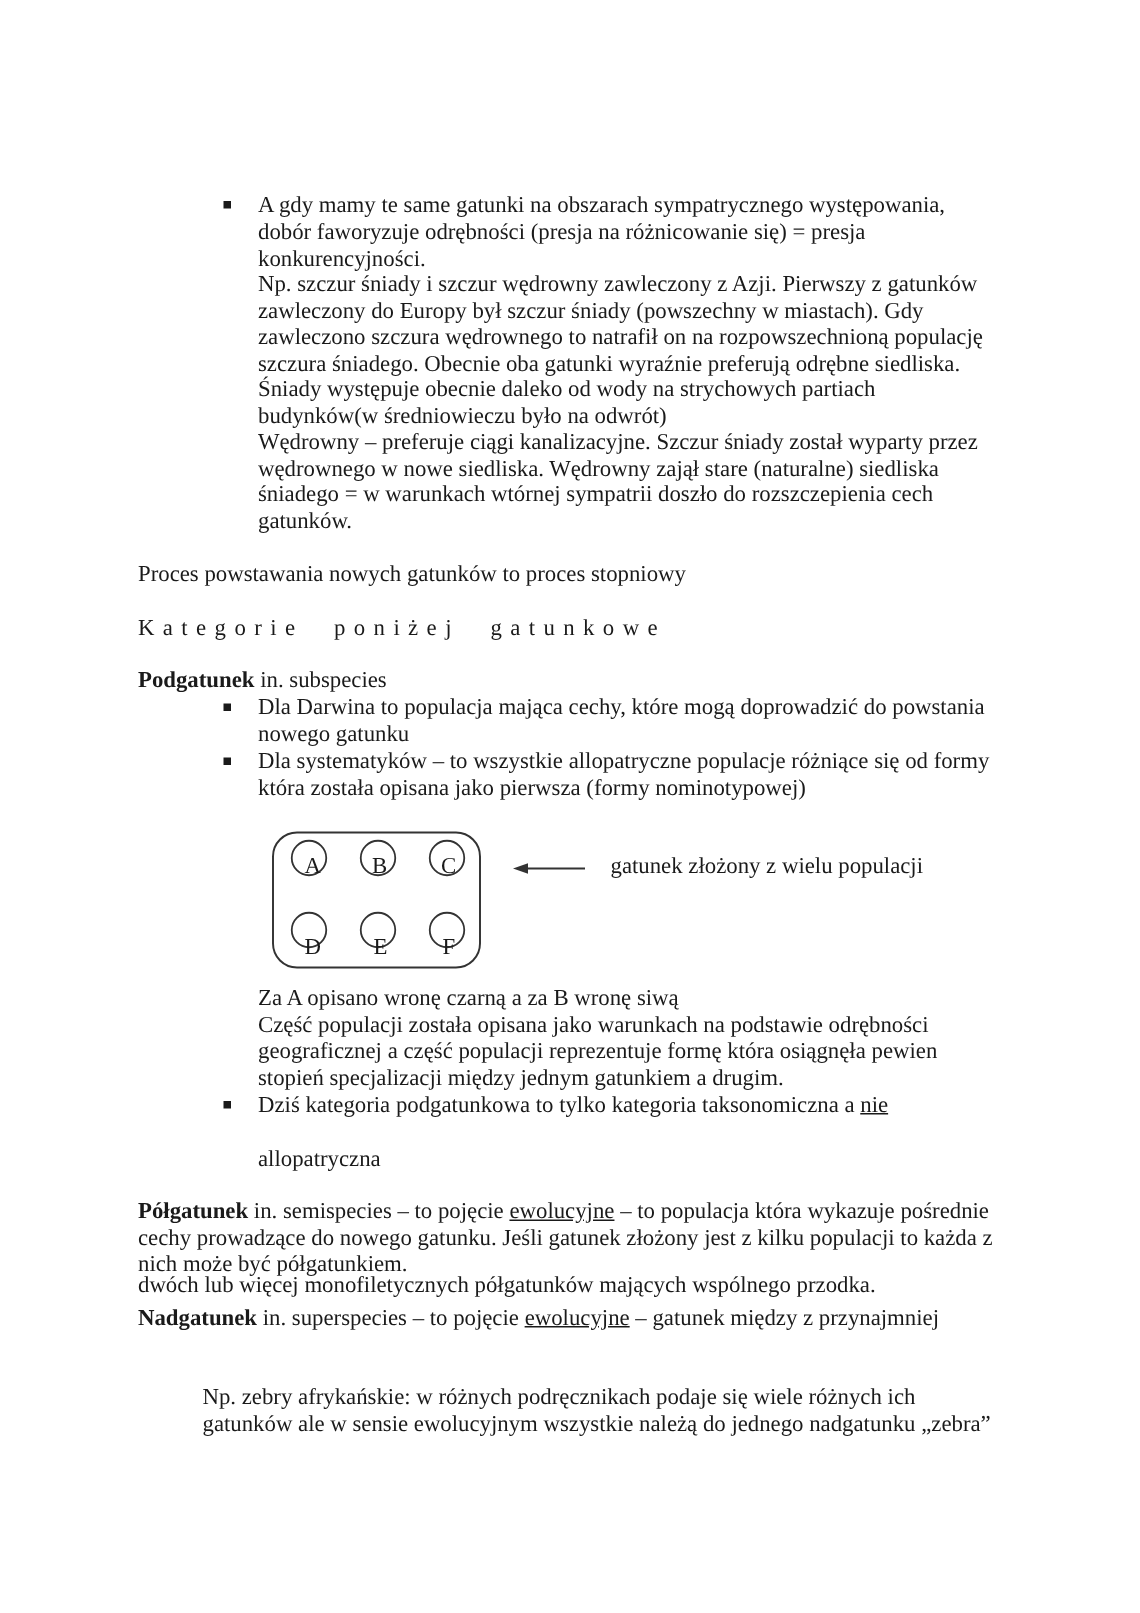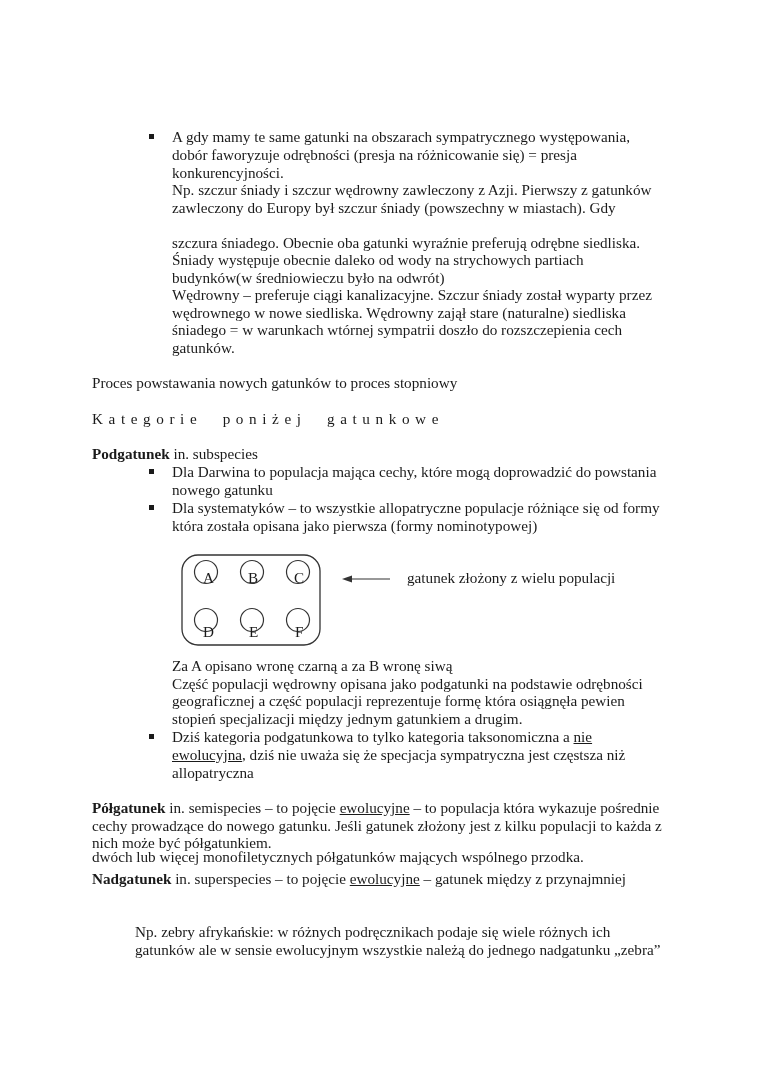--- a/index.html
+++ b/index.html
@@ -25,20 +25,21 @@
 <body>
 
 <div class="page">
 
   <div class="bullet" style="left:149px; top:134px;"></div>
   <div class="line" style="left:172px; top:128px;">A gdy mamy te same gatunki na obszarach sympatrycznego występowania,</div>
   <div class="line" style="left:172px; top:146px;">dobór faworyzuje odrębności (presja na różnicowanie się) = presja</div>
   <div class="line" style="left:172px; top:164px;">konkurencyjności.</div>
   <div class="line" style="left:172px; top:181px;">Np. szczur śniady i szczur wędrowny zawleczony z Azji. Pierwszy z gatunków</div>
   <div class="line" style="left:172px; top:199px;">zawleczony do Europy był szczur śniady (powszechny w miastach). Gdy</div>
+  <div class="line" style="left:172px; top:216px;">zawleczono szczura wędrownego to natrafił on na rozpowszechnioną populację</div>
   <div class="line" style="left:172px; top:234px;">szczura śniadego. Obecnie oba gatunki wyraźnie preferują odrębne siedliska.</div>
   <div class="line" style="left:172px; top:251px;">Śniady występuje obecnie daleko od wody na strychowych partiach</div>
   <div class="line" style="left:172px; top:269px;">budynków(w średniowieczu było na odwrót)</div>
   <div class="line" style="left:172px; top:286px;">Wędrowny – preferuje ciągi kanalizacyjne. Szczur śniady został wyparty przez</div>
   <div class="line" style="left:172px; top:304px;">wędrownego w nowe siedliska. Wędrowny zajął stare (naturalne) siedliska</div>
   <div class="line" style="left:172px; top:321px;">śniadego = w warunkach wtórnej sympatrii doszło do rozszczepienia cech</div>
   <div class="line" style="left:172px; top:339px;">gatunków.</div>
 
   <div class="line" style="left:92px; top:374px;">Proces powstawania nowych gatunków to proces stopniowy</div>
 
@@ -69,30 +70,27 @@
   </svg>
   <div class="line" style="left:203px; top:569px;">A</div>
   <div class="line" style="left:248px; top:569px;">B</div>
   <div class="line" style="left:294px; top:569px;">C</div>
   <div class="line" style="left:203px; top:623px;">D</div>
   <div class="line" style="left:249px; top:623px;">E</div>
   <div class="line" style="left:295px; top:623px;">F</div>
   <div class="line" style="left:407px; top:569px;">gatunek złożony z wielu populacji</div>
 
   <div class="line" style="left:172px; top:657px;">Za A opisano wronę czarną a za B wronę siwą</div>
-  <div class="line" style="left:172px; top:675px;">Część populacji wędrowny opisana jako podgatunki na podstawie odrębności</div>
+  <div class="line" style="left:172px; top:675px;">Część populacji została opisana jako warunkach na podstawie odrębności</div>
   <div class="line" style="left:172px; top:692px;">geograficznej a część populacji reprezentuje formę która osiągnęła pewien</div>
   <div class="line" style="left:172px; top:710px;">stopień specjalizacji między jednym gatunkiem a drugim.</div>
 
   <div class="bullet" style="left:149px; top:734px;"></div>
   <div class="line" style="left:172px; top:728px;">
     <span>Dziś kategoria podgatunkowa to tylko kategoria taksonomiczna a </span><u>nie </u>
-  </div>
-  <div class="line" style="left:172px; top:746px;">
-    <u>ewolucyjna</u><span>, dziś nie uważa się że specjacja sympatryczna jest częstsza niż</span>
   </div>
   <div class="line" style="left:172px; top:764px;">allopatryczna</div>
 
   <div class="line" style="left:92px; top:799px;">
     <b>Półgatunek</b><span> in. semispecies – to pojęcie </span><u>ewolucyjne</u><span> – to populacja która wykazuje pośrednie</span>
   </div>
   <div class="line" style="left:92px; top:817px;">cechy prowadzące do nowego gatunku. Jeśli gatunek złożony jest z kilku populacji to każda z</div>
   <div class="line" style="left:92px; top:834px;">nich może być półgatunkiem.</div>
 
   <div class="line" style="left:92px; top:870px;">

